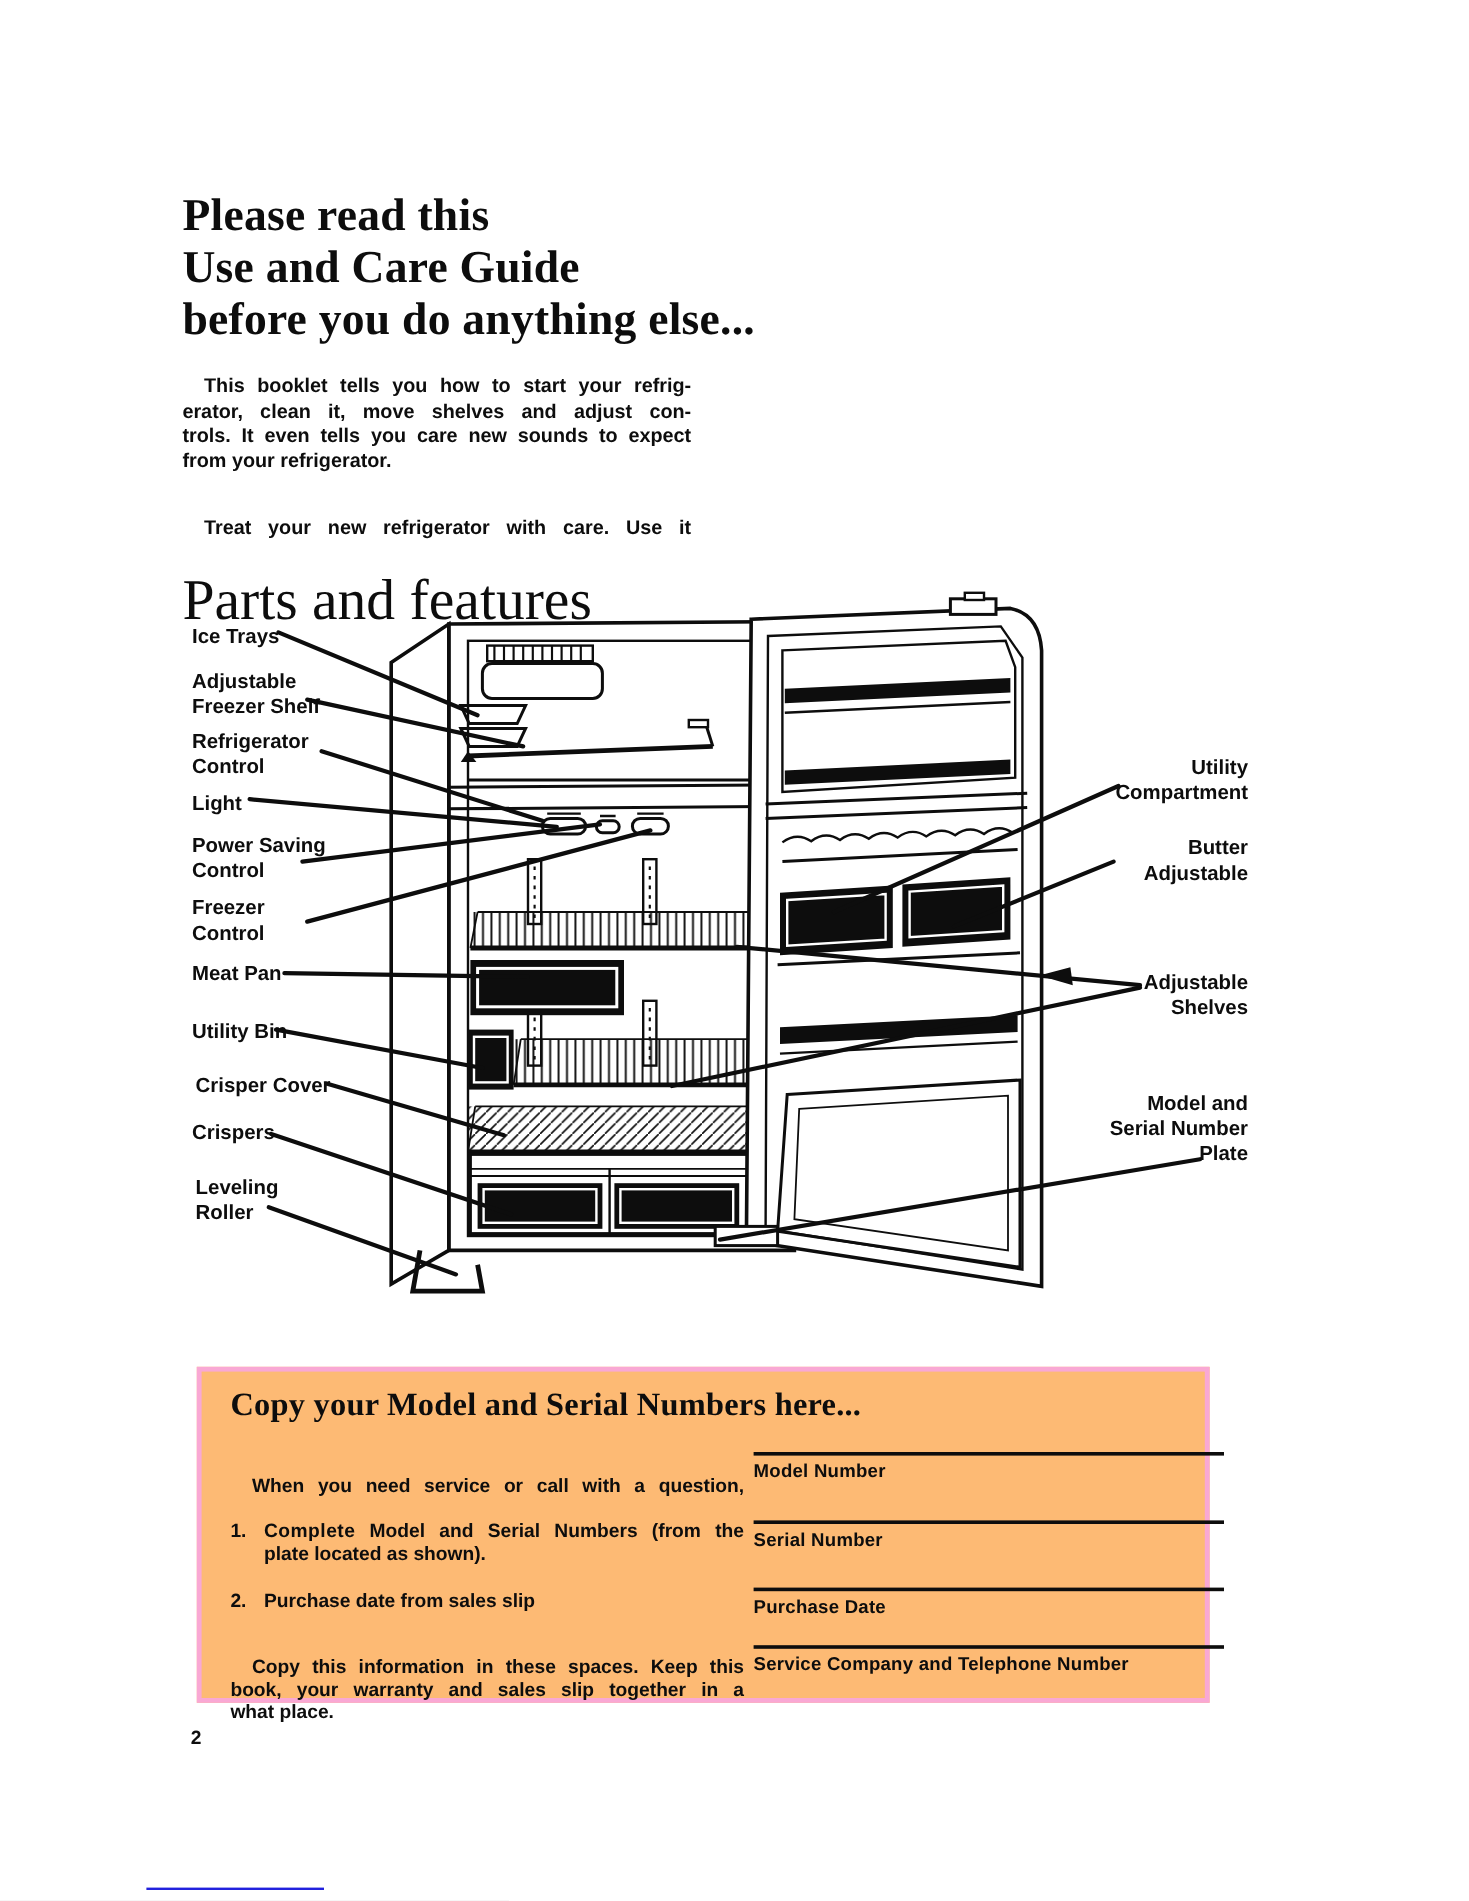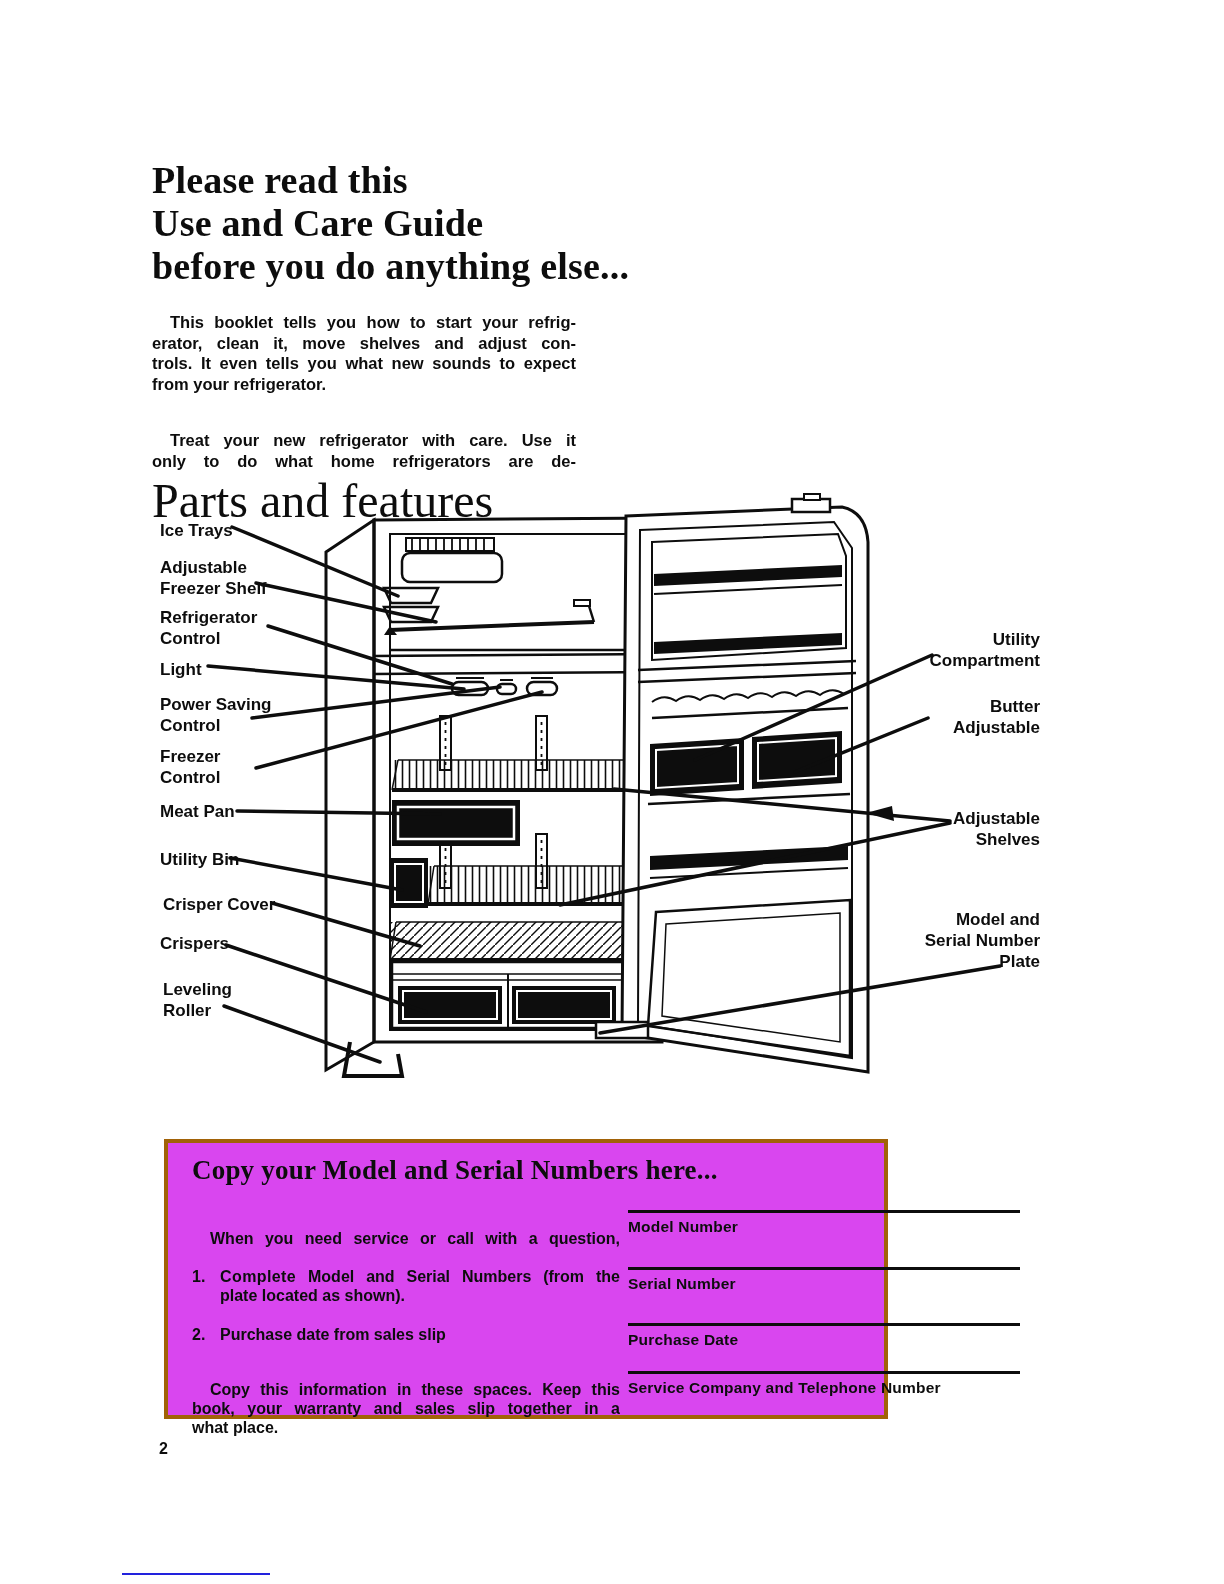--- a/index.html
+++ b/index.html
@@ -36,22 +36,22 @@
   .dlabel{
     position:absolute;
     font-size:17px;line-height:21px;font-weight:bold;
     white-space:pre-line;
   }
   .dlabel.right{left:880px;width:160px;text-align:right;}
   
   .diagram-svg{position:absolute;left:0;top:0;width:1224px;height:1584px;pointer-events:none;}
   
   .formbox{
-    position:absolute;left:164px;top:1139px;width:724px;height:280px;
-    border:4px solid #a16207;background:#d946ef;box-sizing:border-box;
+    position:absolute;left:164px;top:1139px;width:844px;height:280px;
+    border:4px solid #f9a8d4;background:#fdba74;box-sizing:border-box;
   }
   .form-heading{
     position:absolute;left:24px;top:12px;
     font-family:"Liberation Serif",serif;
     font-weight:bold;font-size:27px;letter-spacing:0.2px;
   }
   .form-left{
     position:absolute;left:24px;top:50px;width:428px;
     font-size:16px;line-height:19px;font-weight:bold;
   }
@@ -80,26 +80,25 @@
 <div class="page">
 
   <h1 class="doc-title">Please read this
 Use and Care Guide
 before you do anything else...</h1>
 
   <div class="intro">
     <div class="para">
       <div class="jl indent">This booklet tells you how to start your refrig-</div>
       <div class="jl">erator, clean it, move shelves and adjust con-</div>
-      <div class="jl">trols. It even tells you what new sounds to expect</div>
+      <div class="jl">trols. It even tells you care new sounds to expect</div>
       <div>from your refrigerator.</div>
     </div>
     <div class="para">
       <div class="jl indent">Treat your new refrigerator with care. Use it</div>
-      <div class="jl">only to do what home refrigerators are de-</div>
     </div>
   </div>
 
   <h2 class="section-heading">Parts and features</h2>
 
   <svg class="diagram-svg" viewBox="0 0 1224 1584" xmlns="http://www.w3.org/2000/svg">
     <defs>
       <pattern id="vhatch" width="7" height="8" patternUnits="userSpaceOnUse">
         <path d="M3.5,0 V8" stroke="#0d0d0d" stroke-width="1.6"></path>
       </pattern>

